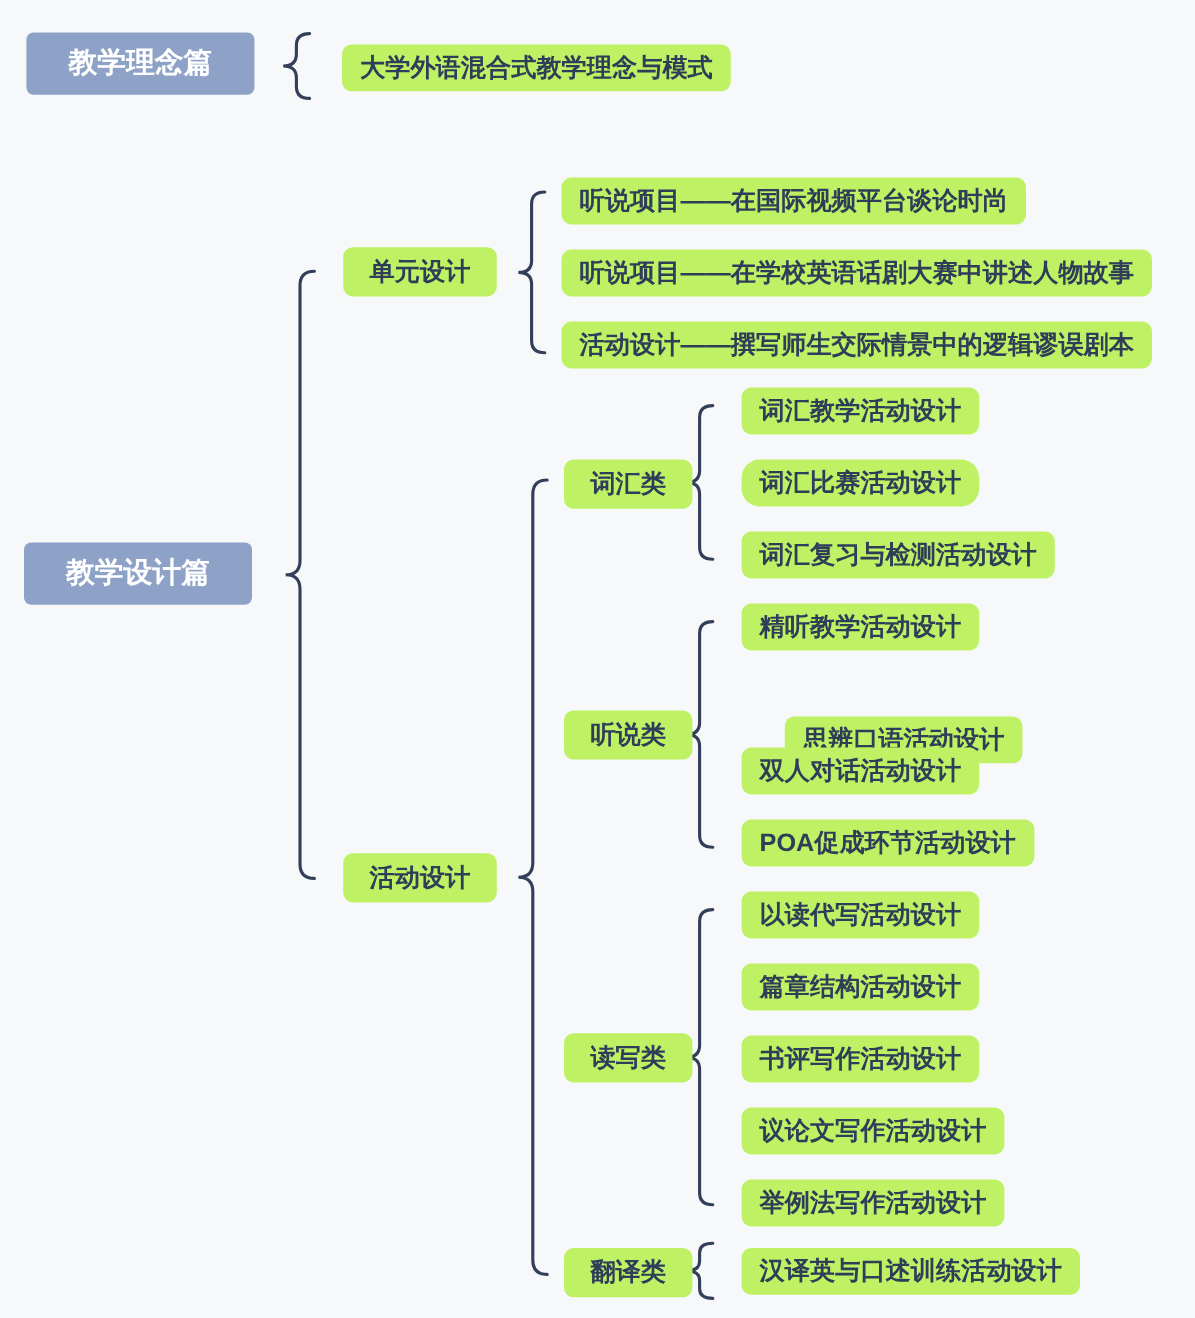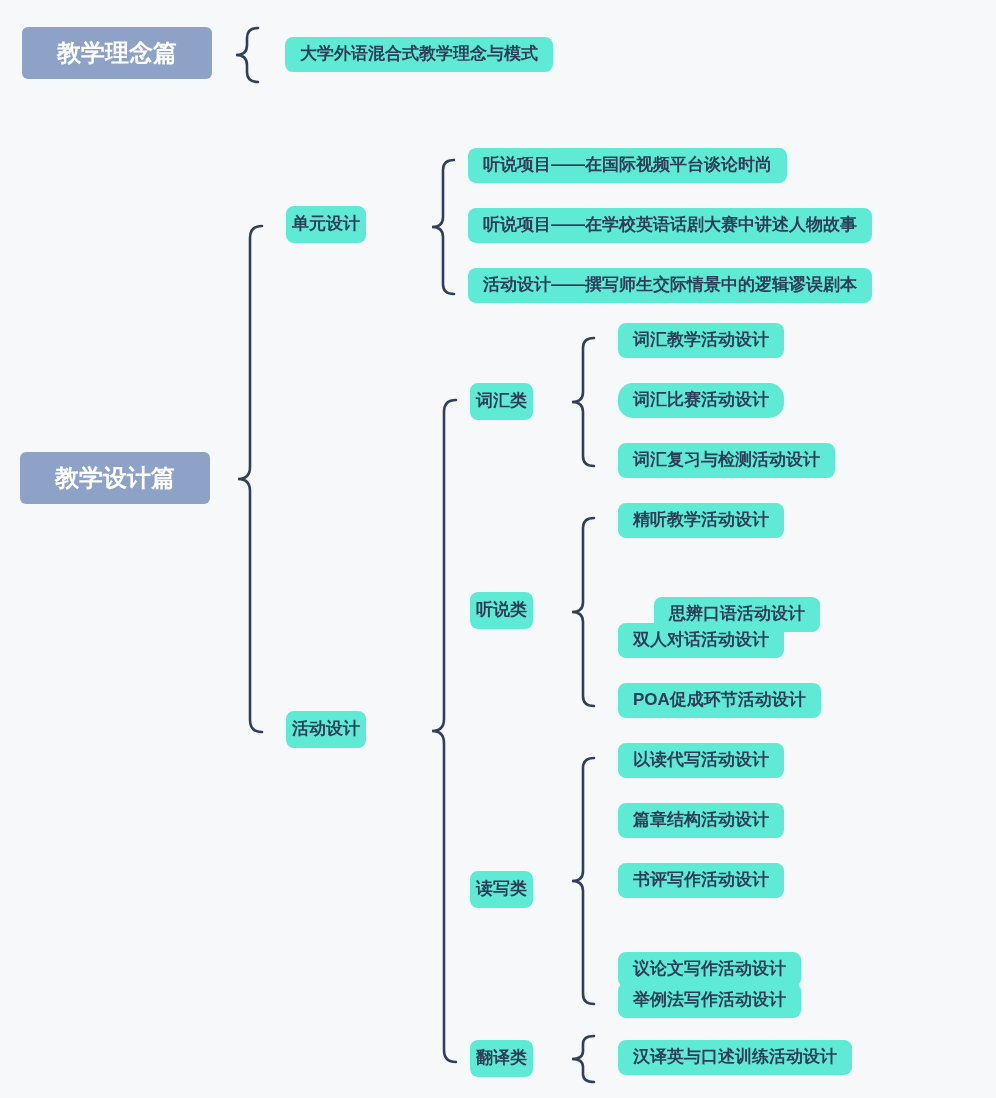--- a/index.html
+++ b/index.html
@@ -30,29 +30,29 @@
     color: #ffffff;
     font-size: 24px;
     font-weight: bold;
     line-height: 1.1;
     padding: 13px 35px;
     border-radius: 6px;
     white-space: nowrap;
   }
   .node, .leaf {
     position: absolute;
-    background: #5eead4;
+    background: #bef264;
     color: #2e3d58;
     font-weight: bold;
-    font-size: 17px;
+    font-size: 21px;
     line-height: 1.1;
     white-space: nowrap;
     border-radius: 8px;
   }
-  .node { padding: 9px 6px; }
+  .node { padding: 9px 22px; }
   .leaf { padding: 8px 15px; }
 </style>
 </head>
 <body>
 
 <div class="stage">
 
   <svg class="braces" width="996" height="1098" viewBox="0 0 996 1098" xmlns="http://www.w3.org/2000/svg">
     <path d="M 258 28 Q 247 28 247 38 L 247 45 Q 247 55 236 55 Q 247 55 247 65 L 247 72 Q 247 82 258 82"></path>
     <path d="M 262 226 Q 250 226 250 238 L 250 467 Q 250 479 238 479 Q 250 479 250 491 L 250 720 Q 250 732 262 732"></path>
@@ -75,28 +75,28 @@
   <div class="leaf" style="left:468px; top:268px;">活动设计——撰写师生交际情景中的逻辑谬误剧本</div>
 
   <div class="node" style="left:286px; top:711px;">活动设计</div>
 
   <div class="node" style="left:470px; top:383px;">词汇类</div>
   <div class="leaf" style="left:618px; top:323px;">词汇教学活动设计</div>
   <div class="leaf" style="left:618px; top:383px;border-radius:15px;">词汇比赛活动设计</div>
   <div class="leaf" style="left:618px; top:443px;">词汇复习与检测活动设计</div>
 
   <div class="node" style="left:470px; top:592px;">听说类</div>
-  <div class="leaf" style="left:618px; top:503px;">精听教学活动设计</div>
+  <div class="leaf" style="left:618px; top:503px;font-family:Liberation Serif, serif;">精听教学活动设计</div>
   <div class="leaf" style="left:618px; top:597px;margin-left:36px;">思辨口语活动设计</div>
   <div class="leaf" style="left:618px; top:623px;">双人对话活动设计</div>
   <div class="leaf" style="left:618px; top:683px;">POA促成环节活动设计</div>
 
-  <div class="node" style="left:470px; top:861px;margin-top:10px;">读写类</div>
+  <div class="node" style="left:470px; top:861px;">读写类</div>
   <div class="leaf" style="left:618px; top:743px;">以读代写活动设计</div>
   <div class="leaf" style="left:618px; top:803px;">篇章结构活动设计</div>
   <div class="leaf" style="left:618px; top:863px;">书评写作活动设计</div>
-  <div class="leaf" style="left:618px; top:923px;margin-top:29px;">议论文写作活动设计</div>
+  <div class="leaf" style="left:618px; top:923px;">议论文写作活动设计</div>
   <div class="leaf" style="left:618px; top:983px;">举例法写作活动设计</div>
 
   <div class="node" style="left:470px; top:1040px;">翻译类</div>
   <div class="leaf" style="left:618px; top:1040px;">汉译英与口述训练活动设计</div>
 
 </div>
 
 </body></html>

